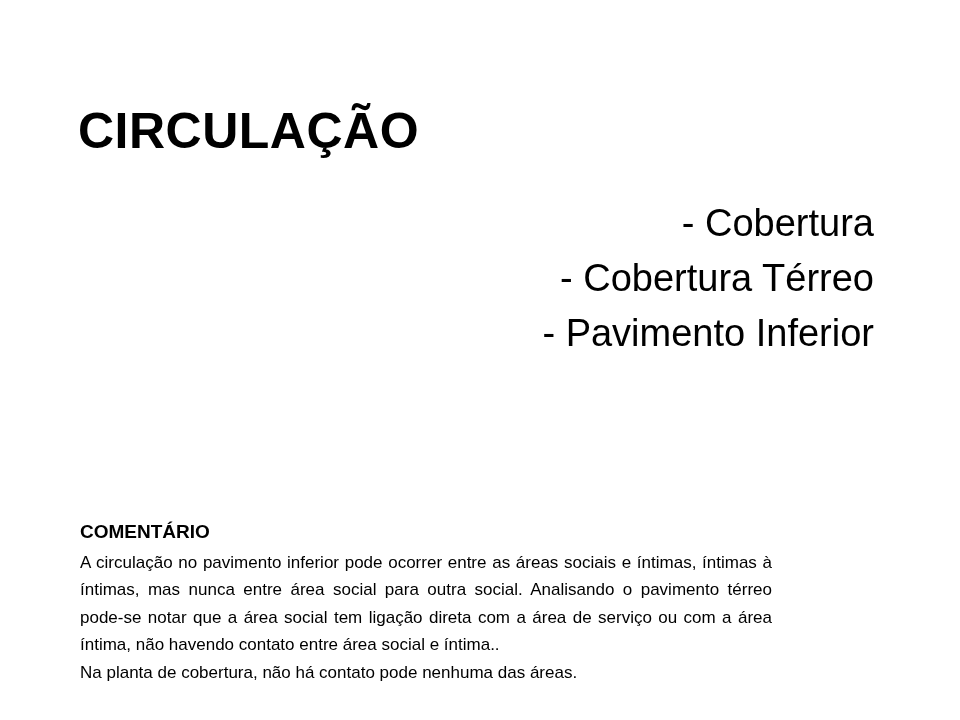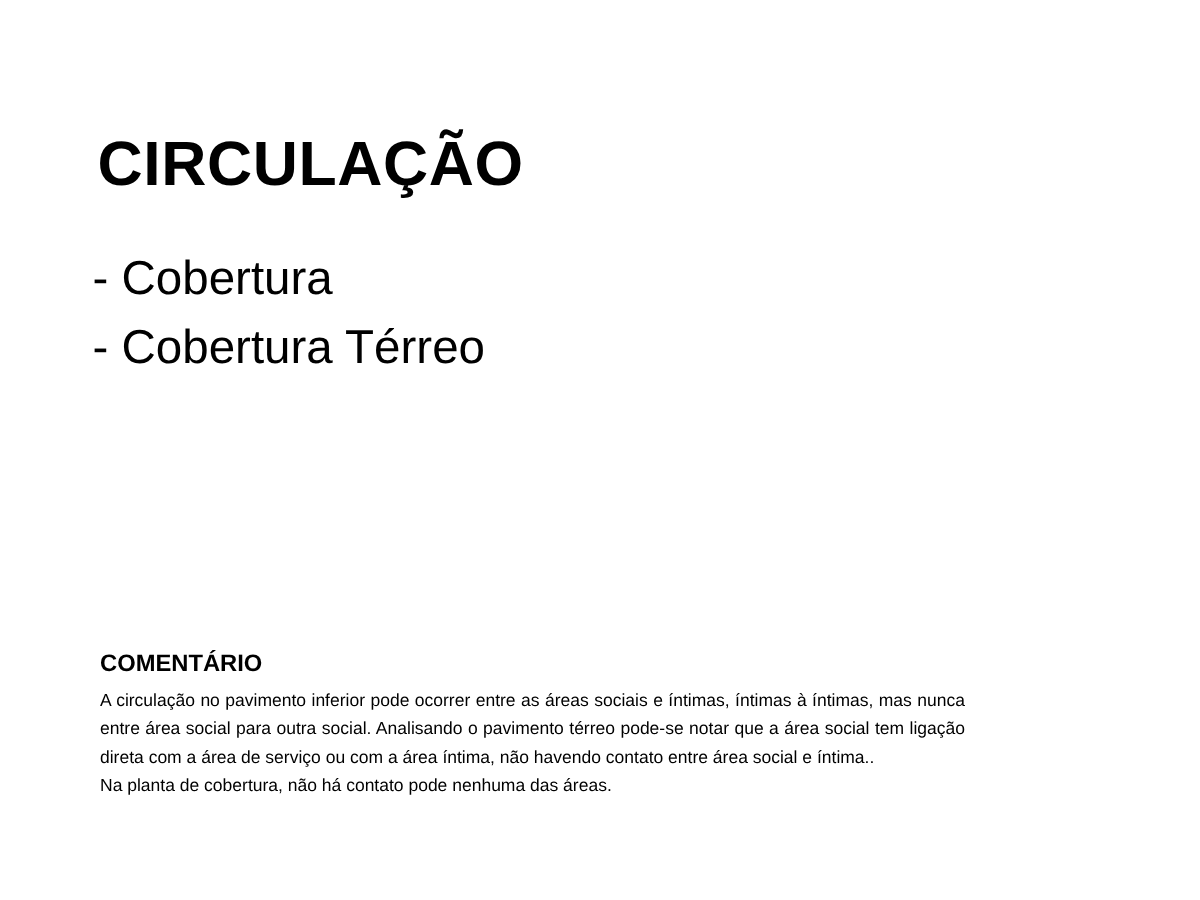--- a/index.html
+++ b/index.html
@@ -31,56 +31,58 @@
     font-weight: bold;
     letter-spacing: 0.5px;
     line-height: 1.1;
     color: #000000;
   }
   .bullets {
     position: absolute;
     left: 74px;
     top: 196px;
     width: 800px;
+    text-align: right;
   }
   .bullet {
     font-size: 38px;
     line-height: 1.45;
     color: #000000;
     white-space: pre;
   }
   .comment-block {
     position: absolute;
     left: 80px;
     top: 518px;
     width: 692px;
   }
   .comment-heading {
     font-size: 19px;
     font-weight: bold;
     line-height: 1.5;
     margin-bottom: 2px;
   }
   .comment-body {
-    font-size: 14px;
+    font-size: 17px;
     line-height: 1.62;
     text-align: justify;
   }
   p { margin: 0; }
 </style>
 </head>
 <body>
 
 <div class="slide">
 
   <h1 class="title">CIRCULAÇÃO</h1>
 
   <div class="bullets">
     <p class="bullet">- Cobertura</p>
     <p class="bullet">- Cobertura Térreo</p>
+    <p class="bullet">- Pavimento Inferior</p>
   </div>
 
   <div class="comment-block">
     <p class="comment-heading">COMENTÁRIO</p>
     <p class="comment-body">A circulação no pavimento inferior pode ocorrer entre as áreas sociais e íntimas, íntimas à íntimas, mas nunca entre área social para outra social. Analisando o pavimento térreo pode-se notar que a área social tem ligação direta com a área de serviço ou com a área íntima, não havendo contato entre área social e íntima..</p>
     <p class="comment-body last-line">Na planta de cobertura, não há contato pode nenhuma das áreas.</p>
   </div>
 
 </div>
 

